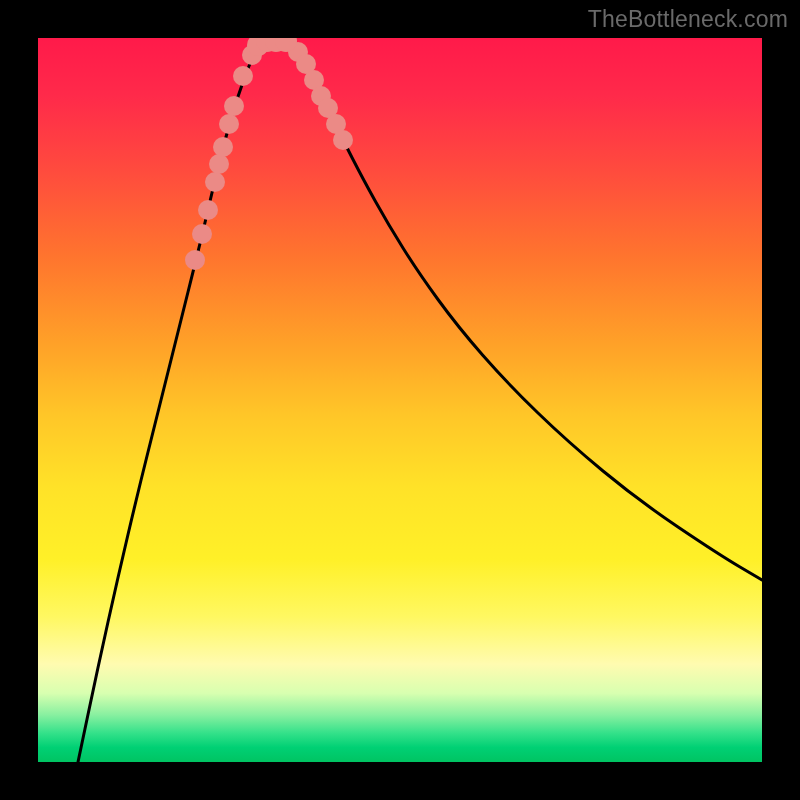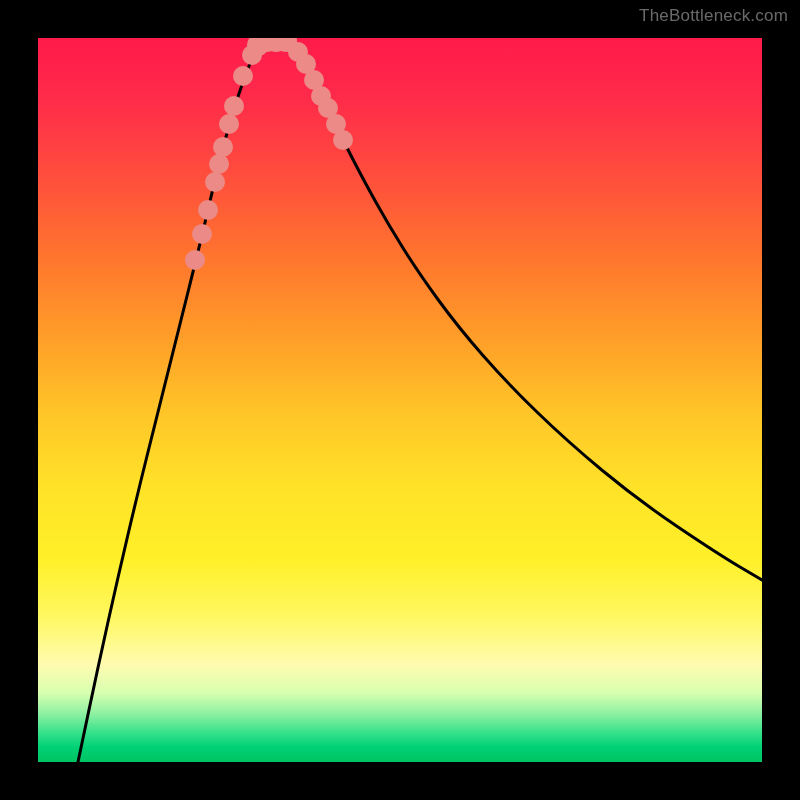--- a/index.html
+++ b/index.html
@@ -57,21 +57,21 @@
     left: 0;
     top: 0;
     width: 724px;
     height: 724px;
   }
   .watermark {
     position: absolute;
     top: 6px;
     right: 12px;
     color: #6a6a6a;
-    font-size: 17px;
+    font-size: 23px;
     font-weight: 400;
     letter-spacing: 0.2px;
   }
 </style>
 </head>
 <body>
 
 <div class="frame">
   <div class="plot-area">
     <div class="gradient"></div>

